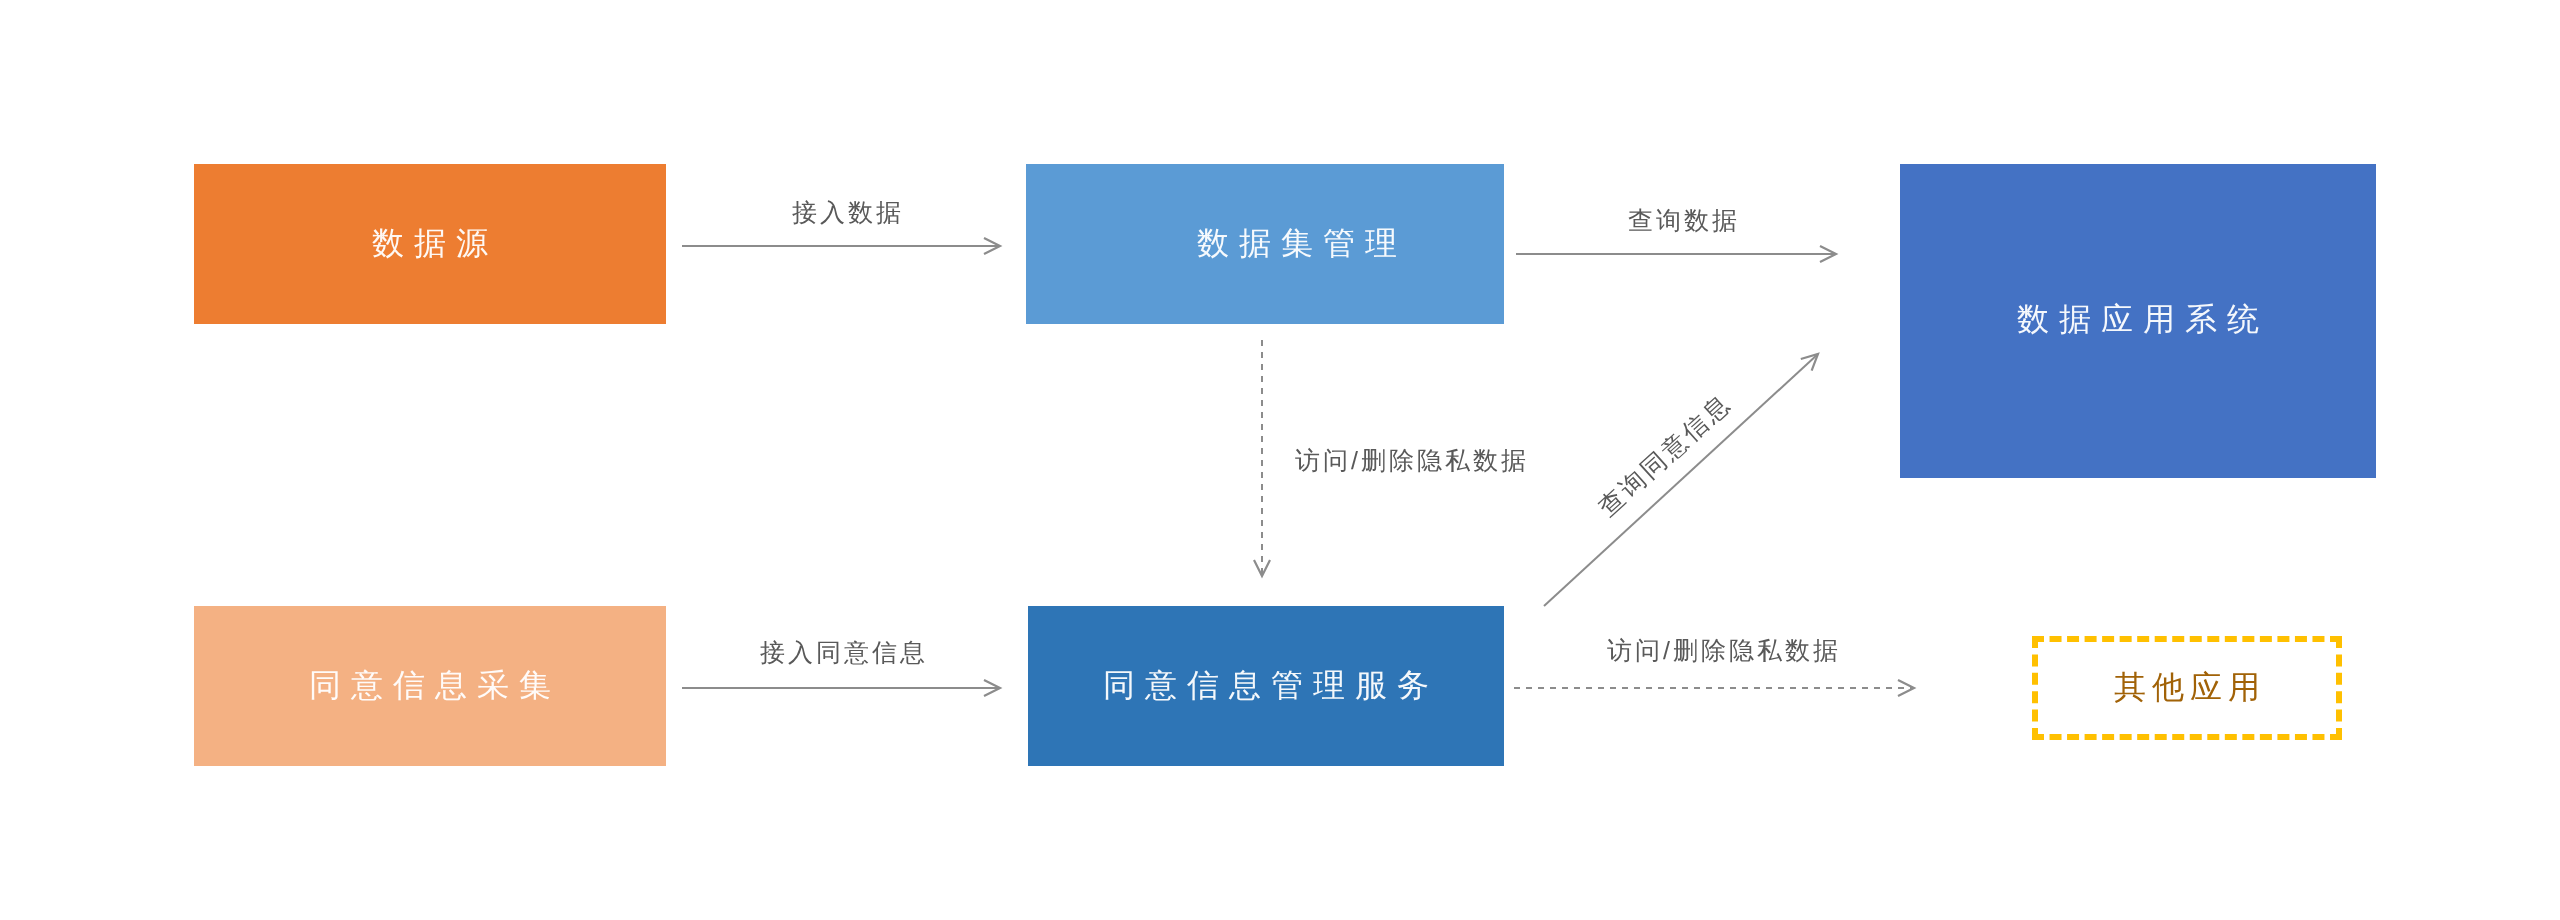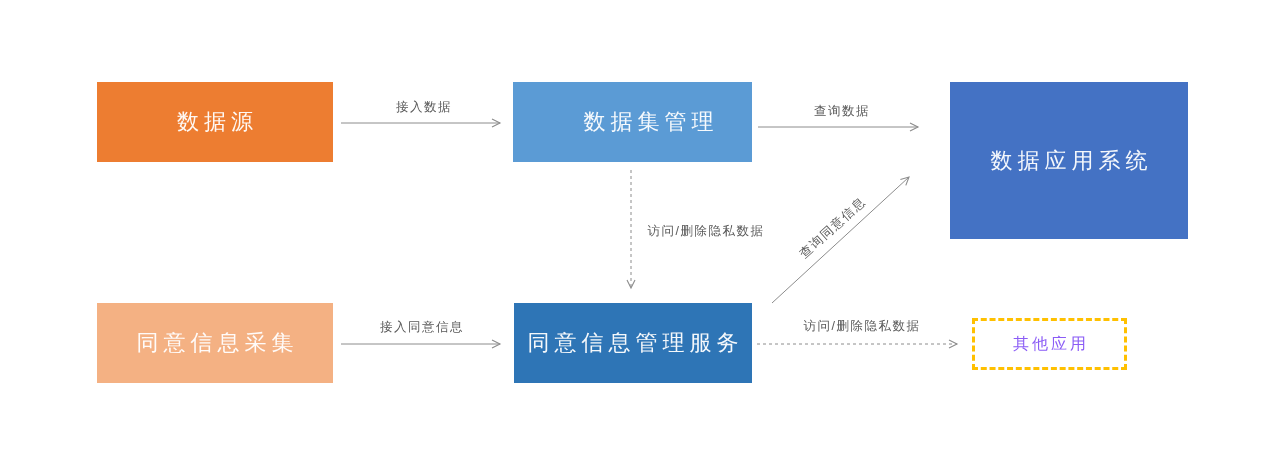--- a/index.html
+++ b/index.html
@@ -3,29 +3,29 @@
 <meta charset="utf-8">
 <style>
   html,body{margin:0;padding:0;background:#ffffff;}
   body{font-family:"Liberation Sans","DejaVu Sans",sans-serif;}
   .canvas{position:relative;width:1280px;height:460px;background:#ffffff;overflow:hidden;}
   .edges{position:absolute;left:0;top:0;width:1280px;height:460px;}
   .edges line{stroke:#8c8c8c;stroke-width:1;}
   .edges line.dash{stroke-dasharray:3 3;}
 
   .node{position:absolute;display:flex;align-items:center;justify-content:center;
-        color:rgba(255,255,255,0.95);font-size:22px;letter-spacing:5px;padding-left:5px;
+        color:rgba(255,255,255,0.95);font-size:16px;letter-spacing:5px;padding-left:5px;
         box-sizing:border-box;white-space:nowrap;}
   .node-data-source{left:97px;top:82px;width:236px;height:80px;background:#ED7D31;}
   .node-dataset-management{left:513px;top:82px;width:239px;height:80px;background:#5B9BD5;padding-left:37px;}
   .node-data-application{left:930px;top:82px;width:238px;height:157px;background:#4472C4;margin-left:20px;}
   .node-consent-collection{left:97px;top:303px;width:236px;height:80px;background:#F4B183;}
   .node-consent-service{left:514px;top:303px;width:238px;height:80px;background:#2E75B6;}
-  .node-other-apps{left:972px;top:318px;width:155px;height:52px;background:#ffffff;
-        border:3px dashed #FFC000;color:#8b5cf6;font-size:16px;letter-spacing:3px;padding-left:3px;text-align:right;}
+  .node-other-apps{left:1016px;top:318px;width:155px;height:52px;background:#ffffff;
+        border:3px dashed #FFC000;color:#a16207;font-size:16px;letter-spacing:3px;padding-left:3px;text-align:right;}
 
   .edge-label{position:absolute;color:#595959;font-size:12.5px;letter-spacing:1.5px;
         white-space:nowrap;transform:translate(-50%,-50%);}
   .el-1{left:424px;top:107px;text-align:center;}
   .el-2{left:842px;top:111px;text-align:right;}
   .el-3{left:706px;top:231px;}
   .el-4{left:422px;top:327px;}
   .el-5{left:833px;top:228px;transform:translate(-50%,-50%) rotate(-42deg);}
   .el-6{left:862px;top:326px;}
 </style>

